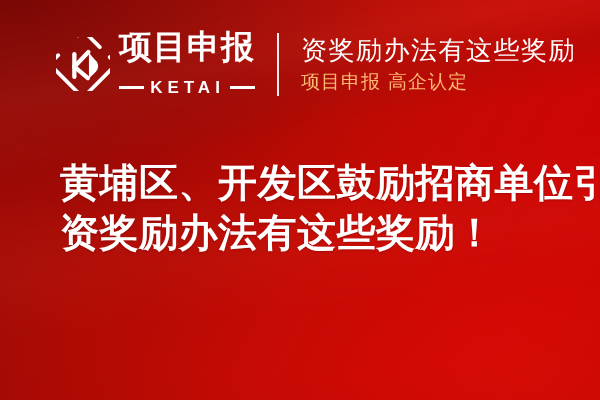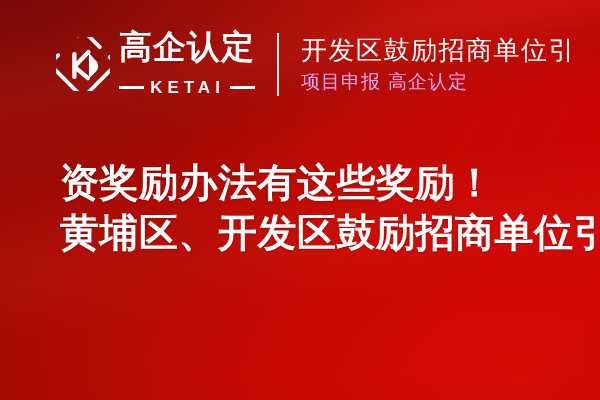--- a/index.html
+++ b/index.html
@@ -179,21 +179,21 @@
     color: #ffffff;
     letter-spacing: 1.5px;
     line-height: 1.18;
     white-space: nowrap;
     font-family: "DejaVu Sans", "Liberation Sans", sans-serif;
   }
   .subtagline {
     margin-top: 5px;
     font-size: 19px;
     font-weight: 400;
-    color: #f0abfc;
+    color: #fdba74;
     letter-spacing: 1px;
     line-height: 1.2;
     white-space: nowrap;
     font-family: "DejaVu Serif", "Liberation Serif", serif;
   }
 
   
   .headline {
     position: absolute;
     left: 60px;
@@ -235,36 +235,36 @@
         <path d="M34 32 L34 74" fill="none" stroke="#ffffff" stroke-width="8" stroke-linecap="round"></path>
 
         <path d="M34 55 L60 28" fill="none" stroke="#ffffff" stroke-width="8" stroke-linecap="round"></path>
 
         <path d="M34 55 L59 76" fill="none" stroke="#ffffff" stroke-width="8" stroke-linecap="round"></path>
 
         <path d="M61 29 L61 77 L72 66 A15 15 0 0 0 72 42 Z" fill="#ffffff"></path>
       </svg>
 
       <div class="logo-words">
-        <div class="logo-cn">高企认定</div>
+        <div class="logo-cn">项目申报</div>
         <div class="logo-latin-row">
           <span class="logo-rule"></span>
           <span class="logo-latin">KETAI</span>
           <span class="logo-rule"></span>
         </div>
       </div>
     </div>
 
     <div class="divider"></div>
 
     <div class="tag-block">
-      <div class="tagline">开发区鼓励招商单位引</div>
+      <div class="tagline">资奖励办法有这些奖励</div>
       <div class="subtagline">项目申报 高企认定</div>
     </div>
 
   </div>
 
   <div class="headline">
+    <div class="headline-line">黄埔区、开发区鼓励招商单位引</div>
     <div class="headline-line">资奖励办法有这些奖励！</div>
-    <div class="headline-line">黄埔区、开发区鼓励招商单位引</div>
   </div>
 
 </div>
 
 </body></html>

